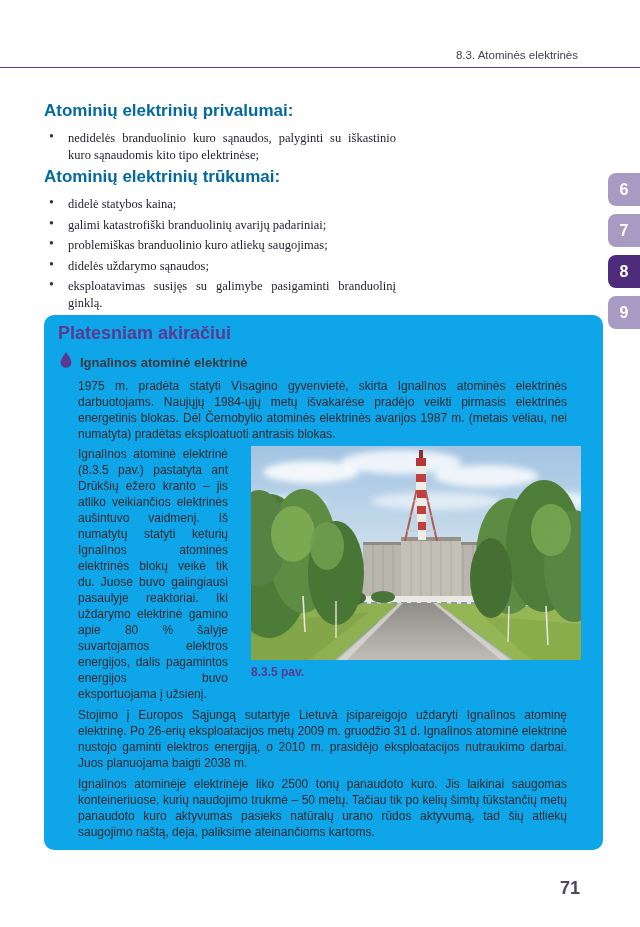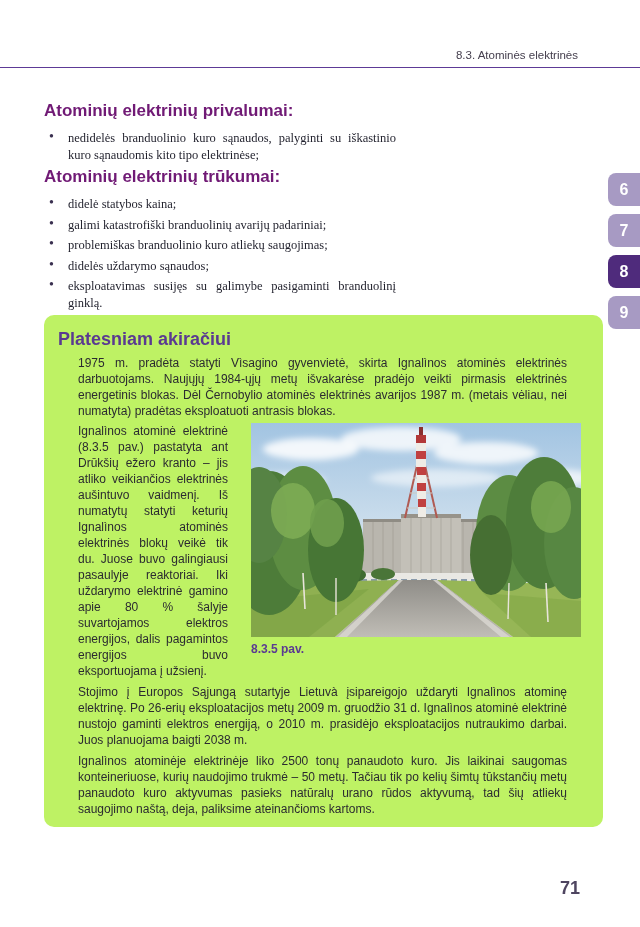--- a/index.html
+++ b/index.html
@@ -5,35 +5,35 @@
   html,body{margin:0;padding:0;}
   body{background:#ffffff;font-family:"Liberation Sans",sans-serif;color:#2e2e2e;}
   .page{position:relative;width:640px;height:927px;background:#ffffff;overflow:hidden;}
 
   
   .header{height:68px;border-bottom:1.6px solid #5d3a96;display:flex;align-items:flex-end;
           justify-content:flex-end;padding:0 62px 6px 44px;box-sizing:border-box;}
   .breadcrumb{font-size:11.5px;color:#46404f;}
 
   
-  .section-heading{font-size:17px;line-height:19px;font-weight:700;color:#701a75;margin:0 0 0 44px;}
+  .section-heading{font-size:17px;line-height:19px;font-weight:700;color:#0369a1;margin:0 0 0 44px;}
   .h-adv{margin-top:33px;}
   .h-dis{margin-top:3px;}
 
   
   ul.bullets{list-style:none;margin:10px 0 0 44px;padding:0;width:352px;}
   ul.bullets li{position:relative;padding-left:24px;margin-bottom:4px;
         font-family:"Liberation Serif",serif;font-size:12.5px;line-height:16.5px;
         color:#1f1f2b;text-align:justify;}
   ul.bullets li::before{content:"\2022";position:absolute;left:5px;top:-1px;
         color:#3a3050;font-size:14px;}
 
   
-  .info-box{margin:0 0 0 44px;width:559px;box-sizing:border-box;background:#bef264;
-        border-radius:10px;padding:14px 28px 10px 14px;}
+  .info-box{margin:0 0 0 44px;width:559px;box-sizing:border-box;background:#0ea5e9;
+        border-radius:10px;padding:8px 28px 10px 14px;}
   .box-title{font-size:18px;line-height:20px;font-weight:700;color:#5a3a91;margin:0;}
   .subsection{display:flex;align-items:center;margin:9px 0 0 2px;}
   .subsection .icon-cell{width:20px;flex:0 0 20px;}
   .subsection-title{font-size:13px;font-weight:700;color:#3a3a42;}
   .box-par{margin:6px 8px 0 20px;font-size:12px;line-height:16px;color:#2b2b30;text-align:justify;}
   .media-row{display:flex;margin:4px 0 0 20px;gap:23px;}
   .col-text{width:150px;flex:0 0 150px;font-size:12px;line-height:16px;color:#2b2b30;text-align:justify;}
   .figure{width:330px;flex:0 0 330px;}
   .figure svg{display:block;}
   .fig-caption{margin-top:5px;font-size:12px;font-weight:700;color:#5a3a91;}
@@ -70,20 +70,28 @@
     <li>didelė statybos kaina;</li>
     <li>galimi katastrofiški branduolinių avarijų padariniai;</li>
     <li>problemiškas branduolinio kuro atliekų saugojimas;</li>
     <li>didelės uždarymo sąnaudos;</li>
     <li>eksploatavimas susijęs su galimybe pasigaminti branduolinį ginklą.</li>
   </ul>
 
   <div class="info-box">
     <h3 class="box-title">Platesniam akiračiui</h3>
 
+    <div class="subsection">
+      <span class="icon-cell">
+        <svg width="12" height="16" viewBox="0 0 12 16" aria-hidden="true">
+          <path d="M6 0 C6 0 0.6 7.2 0.6 10.4 a5.4 5.4 0 0 0 10.8 0 C11.4 7.2 6 0 6 0 Z" fill="#5a3a91"></path>
+        </svg>
+      </span>
+      <span class="subsection-title">Ignalìnos atominė elektrinė</span>
+    </div>
 
     <p class="box-par">1975 m. pradėta statyti Vìsagino gyvenvietė, skirta Ignalìnos atominės elektrinės darbuotojams. Naujųjų 1984-ųjų metų išvakarėse pradėjo veikti pirmasis elektrinės energetinis blokas. Dėl Černobylio atominės elektrinės avarijos 1987 m. (metais vėliau, nei numatyta) pradėtas eksploatuoti antrasis blokas.</p>
 
     <div class="media-row">
       <div class="col-text">Ignalìnos atominė elektrinė (8.3.5 pav.) pastatyta ant Drūkšių ežero kranto – jis atliko veikiančios elektrinės aušintuvo vaidmenį. Iš numatytų statyti keturių Ignalìnos atominės elektrinės blokų veikė tik du. Juose buvo galingiausi pasaulyje reaktoriai. Iki uždarymo elektrinė gamino apie 80 % šalyje suvartojamos elektros energijos, dalis pagamintos energijos buvo eksportuojama į užsienį.</div>
       <div class="figure">
         <svg width="330" height="214" viewBox="0 0 330 214">
           <defs>
             <linearGradient id="sky" x1="0" y1="0" x2="0" y2="1">
               <stop offset="0" stop-color="#a2c4e2"></stop>

